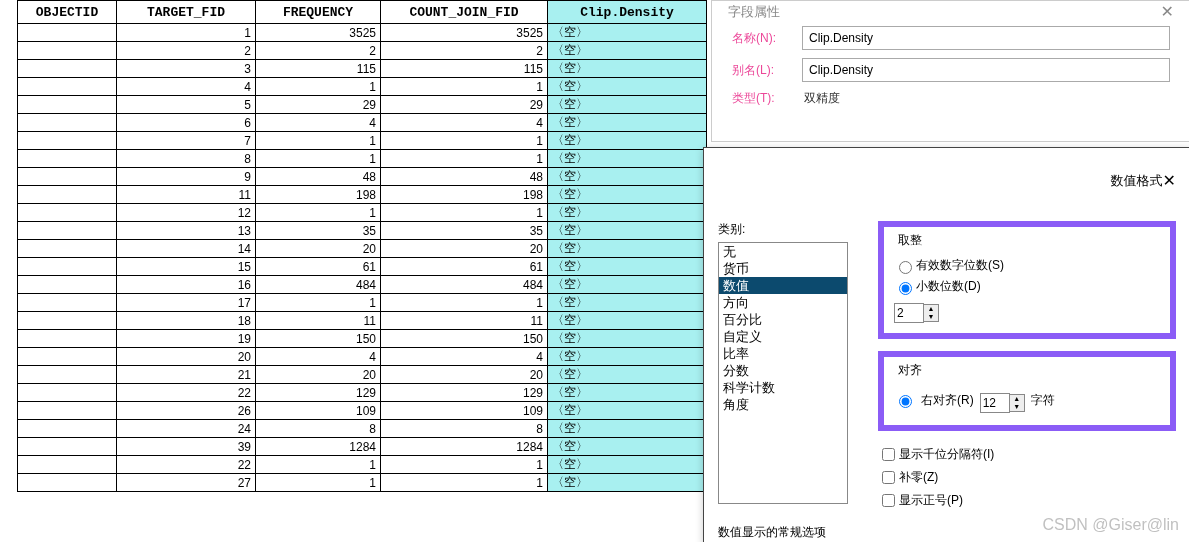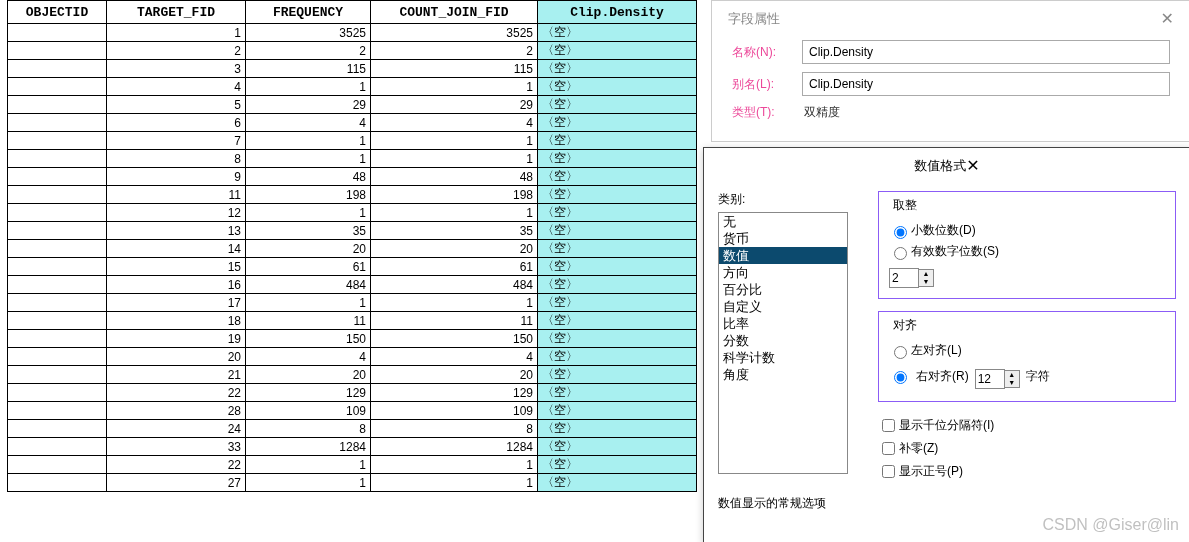--- a/index.html
+++ b/index.html
@@ -9,21 +9,21 @@
       font-size: 12px;
       background: #ffffff;
       overflow: hidden;
       width: 1189px;
       height: 542px;
       position: relative;
     }
     
     .table-container {
       position: absolute;
-      left: 7px;
+      left: 17px;
       top: 0;
       width: 690px;
       height: 542px;
       overflow: hidden;
     }
     
     table {
       border-collapse: collapse;
       width: 100%;
       table-layout: fixed;
@@ -69,21 +69,21 @@
       position: absolute;
       left: 711px;
       top: 0;
       width: 478px;
       height: 140px;
       background: #ffffff;
       border: 1px solid #ccc;
     }
     
     .panel-header {
-      padding: 8px 16px;
+      padding: 1px 16px;
       color: #888;
       font-size: 13px;
       display: flex;
       justify-content: space-between;
       align-items: center;
     }
     
     .close-btn {
       color: #888;
       font-size: 16px;
@@ -121,23 +121,23 @@
       left: 703px;
       top: 147px;
       width: 486px;
       height: 395px;
       background: #ffffff;
       border: 1px solid #444;
       box-shadow: 0 2px 8px rgba(0,0,0,0.2);
     }
     
     .panel-number-header {
-      padding: 8px 14px;
-      display: flex;
-      justify-content: center;
+      padding: 23px 14px;
+      display: flex;
+      justify-content: flex-end;
       align-items: center;
       font-size: 13px;
     }
     
     .close-btn-dark {
       color: #000;
       font-size: 16px;
       cursor: pointer;
     }
     
@@ -173,21 +173,21 @@
     .category-item.selected {
       background: #0c4a6e;
       color: white;
     }
     
     .options-section {
       flex: 1;
     }
     
     .fieldset {
-      border: 1px solid #8b5cf6;
+      border: 6px solid #8b5cf6;
       padding: 6px 10px 10px 10px;
       margin-bottom: 12px;
     }
     
     .fieldset-title {
       font-size: 12px;
       margin-bottom: 6px;
       margin-top: -14px;
       background: #fff;
       display: inline-block;
@@ -424,35 +424,35 @@
         </tr>
         <tr>
           <td></td>
           <td>22</td>
           <td>129</td>
           <td>129</td>
           <td class="empty-cell">〈空〉</td>
         </tr>
         <tr>
           <td></td>
-          <td>28</td>
+          <td>26</td>
           <td>109</td>
           <td>109</td>
           <td class="empty-cell">〈空〉</td>
         </tr>
         <tr>
           <td></td>
           <td>24</td>
           <td>8</td>
           <td>8</td>
           <td class="empty-cell">〈空〉</td>
         </tr>
         <tr>
           <td></td>
-          <td>33</td>
+          <td>39</td>
           <td>1284</td>
           <td>1284</td>
           <td class="empty-cell">〈空〉</td>
         </tr>
         <tr>
           <td></td>
           <td>22</td>
           <td>1</td>
           <td>1</td>
           <td class="empty-cell">〈空〉</td>
@@ -505,42 +505,38 @@
           <div class="category-item">比率</div>
           <div class="category-item">分数</div>
           <div class="category-item">科学计数</div>
           <div class="category-item">角度</div>
         </div>
     </div>
     <div class="options-section">
       <div class="fieldset">
         <div class="fieldset-title">取整</div>
         <div class="radio-row">
+          <input type="radio" name="rounding" style="">
+          <span>有效数字位数(S)</span>
+        </div>
+        <div class="radio-row">
           <input type="radio" name="rounding" checked="" style="">
           <span>小数位数(D)</span>
-        </div>
-        <div class="radio-row">
-          <input type="radio" name="rounding" style="">
-          <span>有效数字位数(S)</span>
         </div>
         <div class="spinner">
           <input type="text" value="2" style="">
           <div class="spinner-btns">
             <div class="spinner-btn">▲</div>
             <div class="spinner-btn">▼</div>
           </div>
         </div>
       </div>
 
       <div class="fieldset">
         <div class="fieldset-title">对齐</div>
-        <div class="radio-row">
-          <input type="radio" name="align" style="">
-          <span>左对齐(L)</span>
-        </div>
         <div class="align-row">
           <input type="radio" name="align" checked="" style="">
           <span>右对齐(R)</span>
           <div class="spinner">
             <input type="text" value="12" style="">
             <div class="spinner-btns">
               <div class="spinner-btn">▲</div>
               <div class="spinner-btn">▼</div>
             </div>
           </div>

